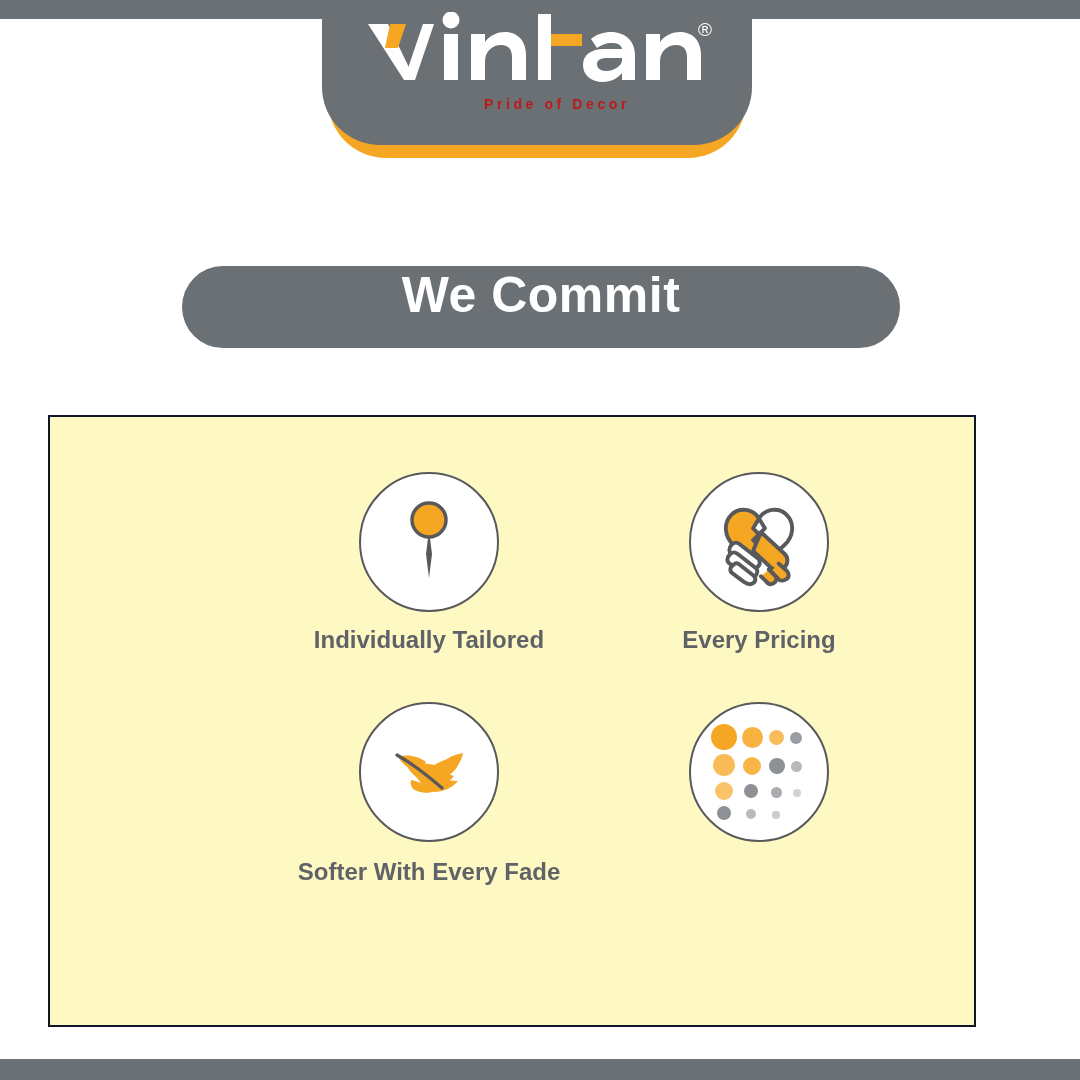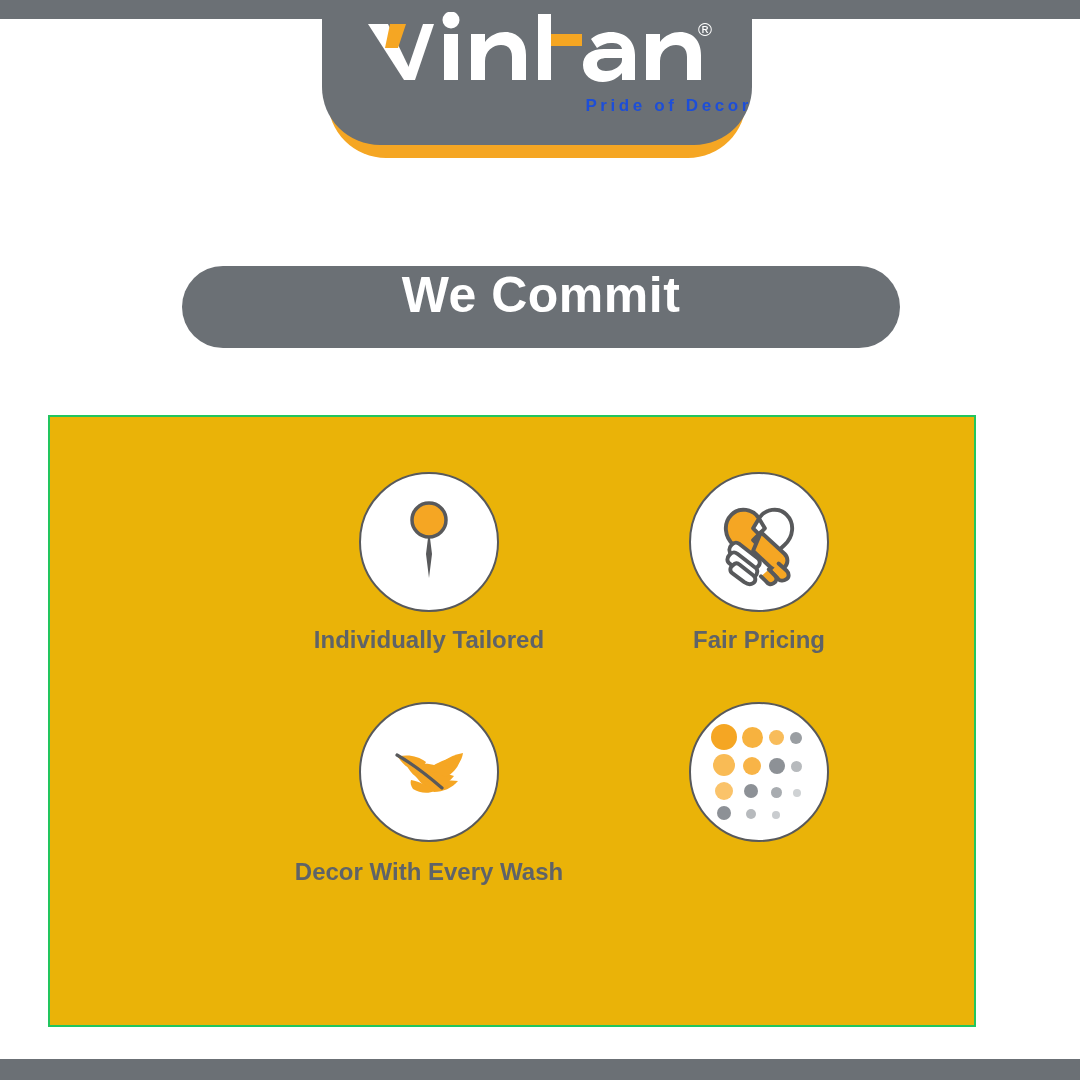--- a/index.html
+++ b/index.html
@@ -81,23 +81,23 @@
     font-size: 19px;
     color: #ffffff;
     line-height: 1;
   }
 
   .tagline {
     position: absolute;
     left: 0;
     top: 136px;
     width: 430px;
-    text-align: right;
-    color: #1d4ed8;
-    font-size: 17px;
+    text-align: center;
+    color: #b91c1c;
+    font-size: 14px;
     letter-spacing: 3.6px;
     font-weight: 600;
     padding-left: 40px;
     box-sizing: border-box;
   }
 
   
   .headline-pill {
     position: absolute;
     left: 182px;
@@ -117,23 +117,23 @@
     letter-spacing: 0.5px;
   }
 
   
   .content-box {
     position: absolute;
     left: 48px;
     top: 415px;
     width: 928px;
     height: 612px;
-    border: 2px solid #22c55e;
+    border: 2px solid #0f172a;
     box-sizing: border-box;
-    background: #eab308;
+    background: #fef9c3;
   }
 
   .feature-grid {
     position: absolute;
     left: 214px;
     top: 55px;
     width: 660px;
     display: grid;
     grid-template-columns: 330px 330px;
     grid-template-rows: 230px 230px;
@@ -245,39 +245,39 @@
 
             <path d="M70,72 L78,79 C81,82 81,86 78,88 C75,90 71,90 69,87 L62,80" fill="#f5a623"></path>
             <path d="M60,78 L66,84 C69,87 68,90 65,92 C62,94 59,93 57,90 L52,85" fill="#f5a623"></path>
 
             <path d="M30,52 L48,66 C51,68 52,72 49,75 C46,78 42,78 39,76 L22,63 C19,60 19,56 22,53 C25,50 27,50 30,52 Z" fill="#ffffff"></path>
             <path d="M28,62 L46,76 C49,78 49,82 46,85 C43,88 39,87 36,85 L20,72 C17,70 17,66 20,63 C23,60 25,60 28,62 Z" fill="#ffffff"></path>
             <path d="M30,73 L44,84 C47,86 47,90 44,92 C41,94 38,93 35,91 L23,82 C20,80 20,76 23,74 C26,71 28,71 30,73 Z" fill="#ffffff"></path>
           </g>
         </svg>
       </div>
-      <div class="feature-label">Fair Pricing</div>
+      <div class="feature-label">Every Pricing</div>
     </div>
 
     <div class="feature-cell row2">
       <div class="icon-circle">
         <svg width="100" height="100" viewBox="0 0 100 100" xmlns="http://www.w3.org/2000/svg">
           <g fill="#f5a623">
             <path d="M19,35 C28,32 39,34 47,40 C45,44 41,47 37,49 C31,48 24,43 19,35 Z"></path>
             <path d="M28,44 C40,40 54,41 64,47 C59,54 50,58 42,58 C36,55 31,50 28,44 Z"></path>
             <path d="M36,53 C50,49 64,50 75,54 C69,62 59,67 49,67 C44,63 39,58 36,53 Z"></path>
             <path d="M44,60 C57,58 69,58 79,59 C73,66 64,70 55,70 C51,67 47,64 44,60 Z"></path>
             <path d="M52,45 C61,39 72,35 82,34 C81,43 75,51 67,55 C61,53 56,49 52,45 Z"></path>
             <path d="M63,40 C70,35 77,32 84,31 C83,38 79,44 73,47 C69,45 66,43 63,40 Z"></path>
             <path d="M32,58 C41,60 50,64 56,69 C49,72 40,71 34,67 C32,64 31,61 32,58 Z"></path>
           </g>
           <path d="M18,33 C32,41 48,53 63,66" stroke="#58595b" stroke-width="3.2" fill="none" stroke-linecap="round"></path>
         </svg>
       </div>
-      <div class="feature-label">Decor With Every Wash</div>
+      <div class="feature-label">Softer With Every Fade</div>
     </div>
 
     <div class="feature-cell row2">
       <div class="icon-circle">
         <div class="dot-grid">
 
           <span class="dot" style="left:2px;  top:2px;  width:26px; height:26px; background:#f5a623;"></span>
           <span class="dot" style="left:33px; top:5px;  width:21px; height:21px; background:#f7b23f;"></span>
           <span class="dot" style="left:60px; top:8px;  width:15px; height:15px; background:#f8bc5a;"></span>
           <span class="dot" style="left:81px; top:10px; width:12px; height:12px; background:#9a9ea2;"></span>

